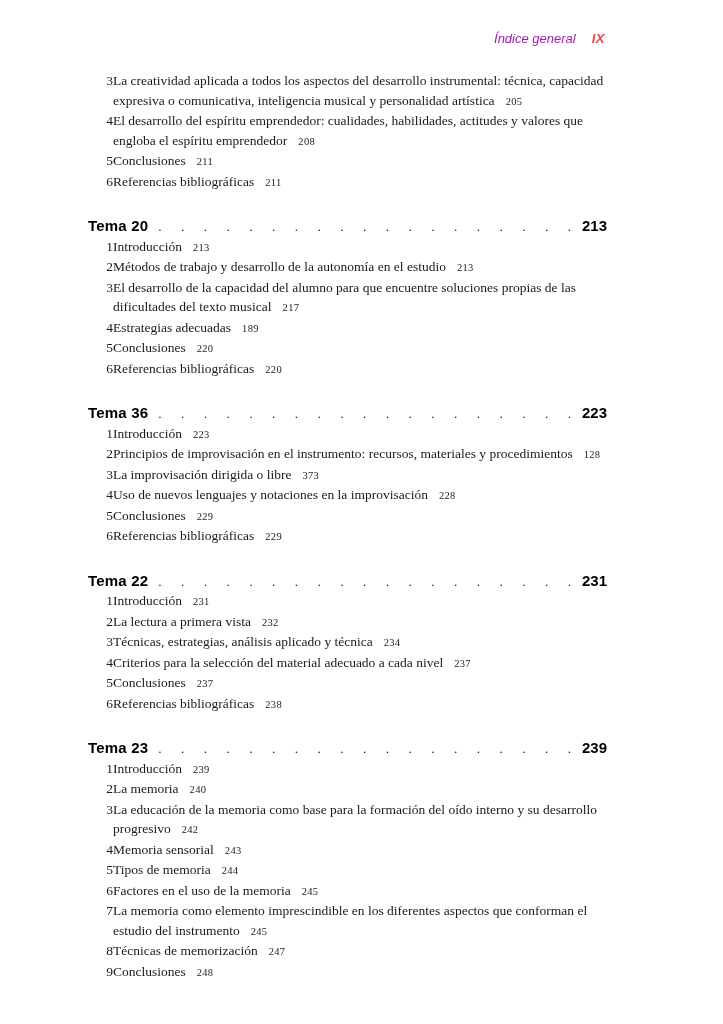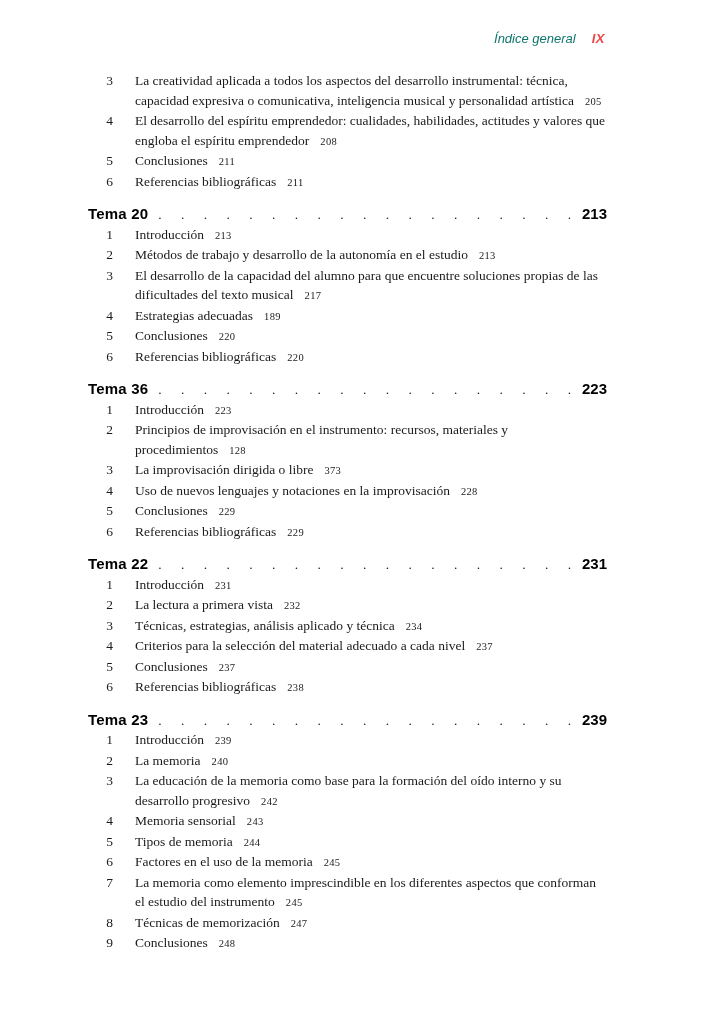--- a/index.html
+++ b/index.html
@@ -19,51 +19,51 @@
     left: 88px;
     right: 118px;
     display: flex;
     justify-content: flex-end;
     align-items: baseline;
     gap: 16px;
     font-family: "Liberation Sans", sans-serif;
     font-size: 13px;
     line-height: 14px;
   }
-  .header-title { font-style: italic; color: #0f766e; }
+  .header-title { font-style: italic; color: #a21caf; }
   .header-pagenum { font-weight: bold; color: #ef4444; letter-spacing: 0.5px; font-style: italic; }
 
   
   .toc {
     position: absolute;
     top: 71px;
     left: 88px;
     width: 519px;
     font-family: "Liberation Serif", serif;
     font-size: 13.5px;
     line-height: 19.5px;
     color: #1a1a1a;
   }
 
   .toc-item { display: flex; align-items: flex-start; }
   .item-num { flex: none; width: 25px; text-align: right; }
-  .item-body { flex: 1; margin: 0 0 0 22px; padding: 0; }
+  .item-body { flex: 1; margin: 0 0 0 0; padding: 0; }
   .item-page {
     font-size: 10.5px;
     margin-left: 11px;
     color: #222;
     letter-spacing: 0.3px;
     white-space: nowrap;
   }
 
   .tema-section { margin: 0; }
   .tema-header {
     display: flex;
     align-items: baseline;
-    margin-top: 12px;
+    margin-top: 24px;
     font-family: "Liberation Sans", sans-serif;
     font-weight: bold;
     font-size: 15px;
     line-height: 19.5px;
     color: #000;
   }
   .tema-title { flex: none; letter-spacing: 0.2px; }
   .dots {
     flex: 1;
     overflow: hidden;

